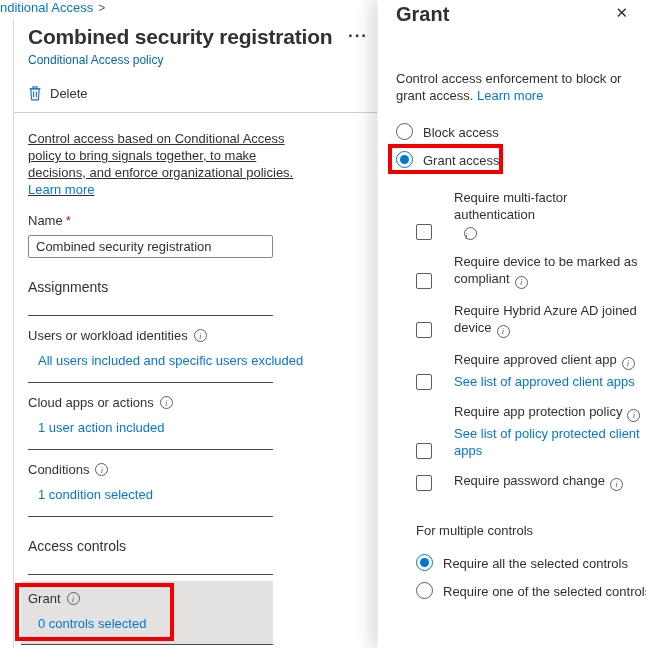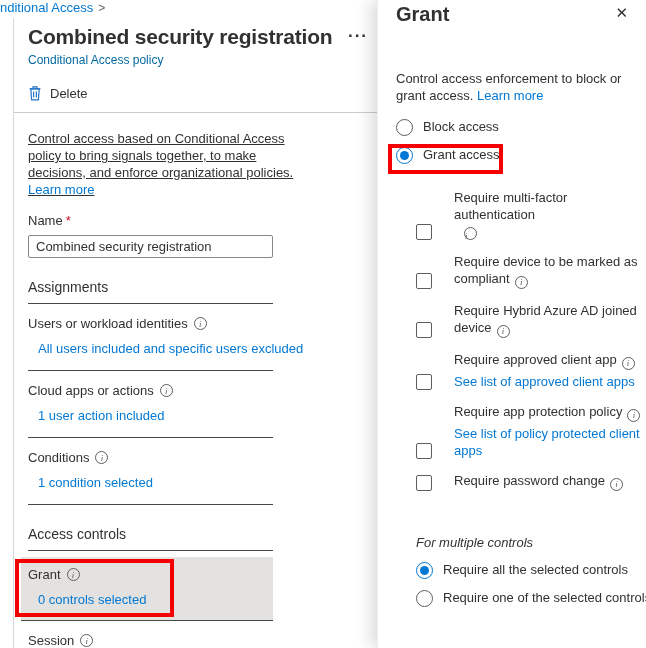--- a/index.html
+++ b/index.html
@@ -20,21 +20,21 @@
   .subtitle { color:#0369a1; font-size:12px; margin-top:3px; }
   .toolbar { display:flex; align-items:center; gap:8px; margin-top:17px; height:18px; cursor:pointer; }
   .toolbar-divider { height:1px; background:#cfcdcb; margin:10px 0 0 -14px; }
 
   .desc { width:280px; line-height:17px; margin-top:17px;text-decoration:underline; }
   .name-row { margin-top:15px; }
   .req { color:#c50f1f; margin-left:3px; }
   .name-input { width:245px; height:23px; border:1px solid #8a8886; border-radius:2px;
     padding:0 7px; font-size:13px; font-family:"Liberation Sans",sans-serif; color:#323130; margin-top:7px; display:block; }
 
-  .section-header { font-size:14px; margin-top:21px; padding-bottom:8px; border-bottom:1px solid #494745; width:245px; }
+  .section-header { font-size:14px; margin-top:21px; padding-bottom:20px; border-bottom:1px solid #494745; width:245px; }
   .field { margin-top:12px; width:245px; }
   .field-label { display:flex; align-items:center; gap:6px; }
   .field-link { display:inline-block; margin:10px 0 0 10px; white-space:nowrap; font-size:13px;text-align:center; }
   .divider { width:245px; height:1px; background:#494745; margin-top:14px; }
 
   .grant-wrap { position:relative; width:252px; margin-left:-7px; margin-top:6px; }
   .grant-block { background:#e3e2e0; padding:10px 0 13px 7px; }
   .grant-block .field-label { gap:6px; }
   .redbox-left { position:absolute; left:-6px; top:2px; width:159px; height:58px;
     border:4px solid #f40000; z-index:3; pointer-events:none; }
@@ -49,36 +49,36 @@
 
   
   .right-panel { position:absolute; left:377px; top:0; width:269px; height:648px; background:#fff;
     border-left:1px solid #f0efed; box-shadow:-7px 0 14px rgba(0,0,0,0.13); padding:2px 0 0 18px; }
   .rp-header { display:flex; align-items:flex-start; justify-content:space-between; padding-right:14px; }
   .rp-title { font-size:20px; font-weight:700; line-height:24px; }
   .close-btn { font-size:15px; color:#323130; cursor:pointer; padding:2px 4px; line-height:18px; }
   .rp-desc { width:252px; line-height:17px; margin-top:44px; }
 
   .radio-group { margin-top:15px; }
-  .radio-row { display:flex; align-items:flex-start; gap:10px; height:21px; margin-top:7px; cursor:pointer; white-space:nowrap; }
+  .radio-row { display:flex; align-items:flex-end; gap:10px; height:21px; margin-top:7px; cursor:pointer; white-space:nowrap; }
   .radio { width:17px; height:17px; border:1px solid #605e5c; border-radius:50%; background:#fff; position:relative; flex:none; }
   .radio.selected { border-color:#0078d4; }
   .radio.selected::after { content:""; position:absolute; left:3px; top:3px; right:3px; bottom:3px; border-radius:50%; background:#0078d4; }
   .grant-radio-wrap { position:relative; }
   .redbox-right { position:absolute; left:-8px; top:-3px; width:115px; height:30px;
     border:4px solid #f40000; z-index:3; pointer-events:none; }
 
   .checkbox-list { margin:21px 0 0 20px; }
   .checkbox-row { display:flex; align-items:flex-end; gap:22px; margin-bottom:13px; }
   .checkbox { width:16px; height:16px; border:1px solid #605e5c; border-radius:2px; background:#fff; flex:none; margin-top:1px; cursor:pointer; }
   .cb-text { width:216px; line-height:17px; }
   .cb-link { display:block; margin-top:3px; line-height:17px; }
   .info-newline { display:block; margin:4px 0 0 10px; }
 
-  .multi-label { margin:44px 0 0 20px;font-style:italic; }
+  .multi-label { margin:32px 0 0 20px; }
   .multi-radios { margin-left:20px; margin-top:12px; }
 </style>
 </head>
 <body>
 
 <div class="breadcrumb">
   <a>nditional Access</a><span class="sep">&gt;</span>
 </div>
 
 <div class="left-panel">

